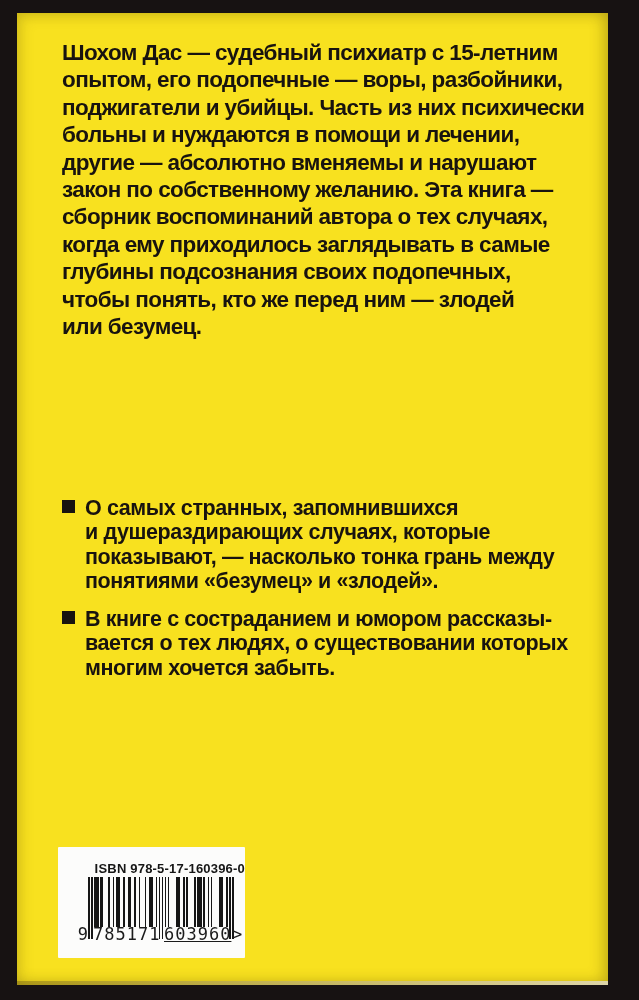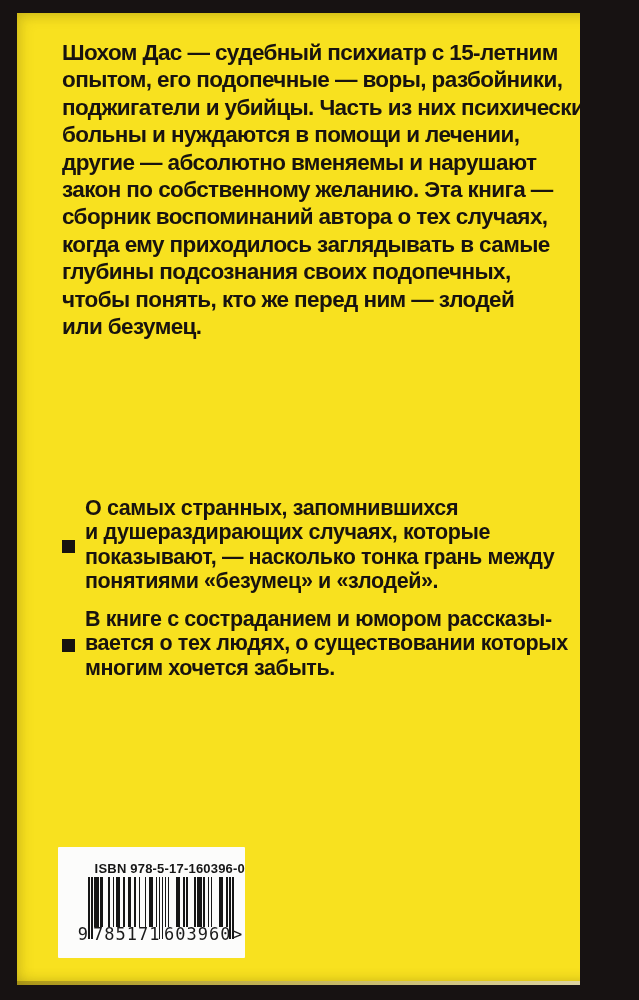--- a/index.html
+++ b/index.html
@@ -1,17 +1,17 @@
 <!DOCTYPE html>
 <html style="--background: #171212; --card-yellow: #F8E11F; --banner-black: #100D0C; --text-black: #18130F; --banner-text-yellow: #F2DD26;"><head>
 <meta charset="utf-8">
 <style>
   html,body{margin:0;padding:0;background:#171212;}
   .stage{
-    position:relative;width:580px;height:1000px;overflow:hidden;
+    position:relative;width:639px;height:1000px;overflow:hidden;
     background:var(--background,#171212);
     font-family:"Liberation Sans",sans-serif;
   }
   .card{
     position:absolute;left:17px;top:13px;width:591px;height:972px;
     background:var(--card-yellow,#F8E11F);
     box-shadow:inset -5px -3px 14px rgba(95,80,10,.30), inset 4px 3px 14px rgba(95,80,10,.18);
   }
   .synopsis{
     position:absolute;left:45px;top:26px;margin:0;
@@ -24,21 +24,21 @@
     background:var(--banner-black,#100D0C);
   }
   .banner-text{
     padding:8px 0 0 46px;
     white-space:pre;
     font-size:45px;line-height:46px;font-weight:700;letter-spacing:0.5px;
     color:var(--banner-text-yellow,#F2DD26);
     transform:scaleX(0.55);transform-origin:left top;
   }
   .bullets{position:absolute;left:45px;top:483px;right:28px;}
-  .bullet-row{display:flex;align-items:center;margin-bottom:14px;}
+  .bullet-row{display:flex;align-items:flex-start;margin-bottom:14px;}
   .bullet-sq{
     flex:0 0 13px;width:13px;height:13px;margin-top:4px;margin-right:10px;
     background:var(--text-black,#18130F);
   }
   .bullet-text{
     margin:0;white-space:pre;
     font-size:21.5px;line-height:24.3px;font-weight:700;letter-spacing:-0.4px;
     color:var(--text-black,#18130F);
   }
   .barcode-box{
@@ -50,21 +50,21 @@
     font-size:13px;font-weight:700;letter-spacing:0.2px;color:#161616;
   }
   .bars{position:absolute;left:30px;top:30px;width:146px;height:62px;}
   .bars svg{display:block;}
   .bd{
     position:absolute;top:77px;
     font-family:"DejaVu Sans Mono",monospace;font-size:17px;font-weight:500;color:#1b1b1b;
   }
   .bd-lead{left:12px;width:18px;text-align:right;}
   .bd-g1{left:35px;width:65px;text-align:center;letter-spacing:1px;}
-  .bd-g2{left:106px;width:65px;text-align:right;letter-spacing:1px;}
+  .bd-g2{left:106px;width:65px;text-align:right;letter-spacing:1px;text-decoration:underline;}
   .bd-end{left:174px;}
   .page-edge{
     position:absolute;left:0;right:0;bottom:0;height:4px;
     background:linear-gradient(90deg, rgba(120,100,20,.45), rgba(222,214,176,.95));
   }
 </style>
 </head>
 <body>
 
 <div class="stage">

